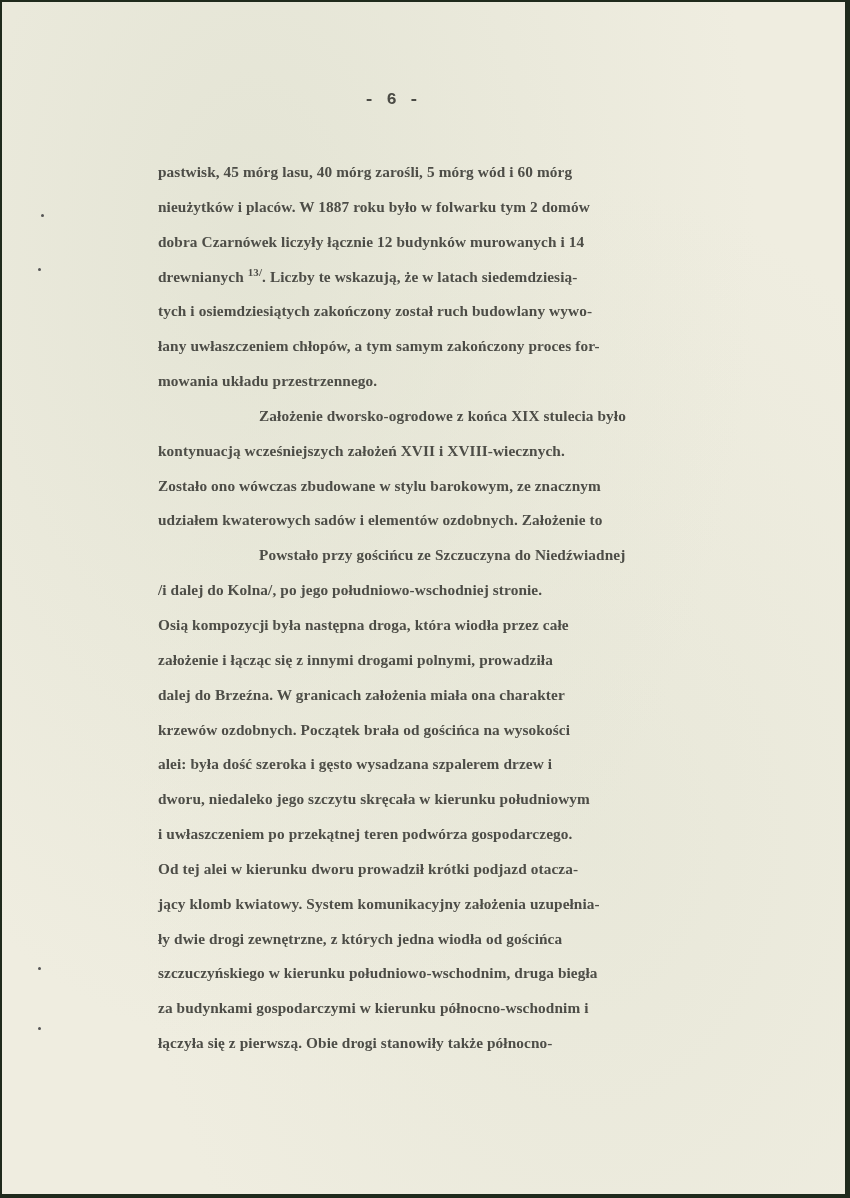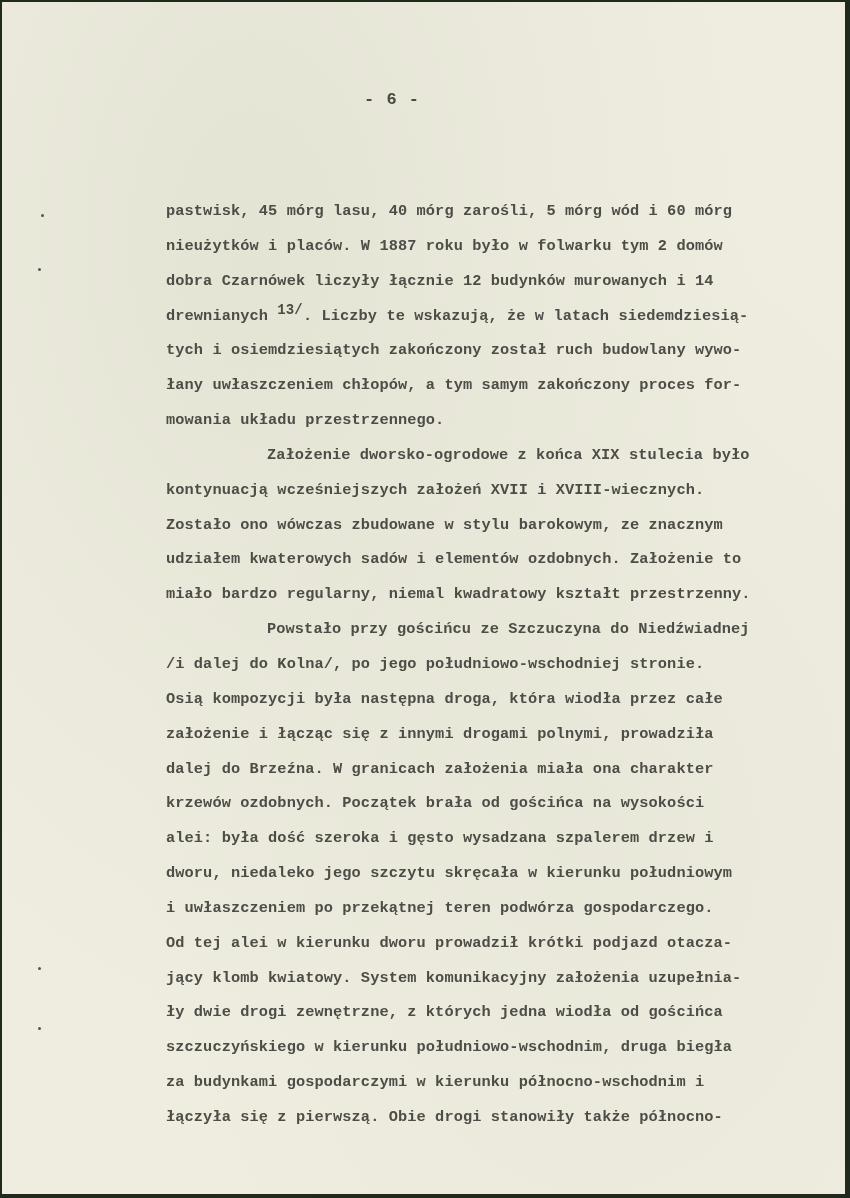--- a/index.html
+++ b/index.html
@@ -16,31 +16,30 @@
       radial-gradient(ellipse at 70% 70%, rgba(225,226,210,0.5), transparent 55%),
       radial-gradient(ellipse at 50% 50%, rgba(240,238,224,0.4), transparent 70%);
   }
   .page-number {
     position: absolute; left: 362px; top: 88px;
     font-family: "Liberation Mono", "DejaVu Sans Mono", monospace;
     font-size: 17px; font-weight: bold; color: #4b4b45;
     letter-spacing: 1px;
   }
   .text {
-    position: absolute; left: 164px; top: 157px; width: 680px;
-    font-family: Liberation Mono, monospace;
+    position: absolute; left: 156px; top: 157px; width: 680px;
+    font-family: Liberation Serif, serif;
     font-size: 15.3px; font-weight: bold; color: #4d4d47;
     letter-spacing: 0.1px;
-    margin-top: 39px;
   }
   .line {
     height: 34.85px; line-height: 26px; white-space: pre;
   }
   .line.indent { padding-left: 101px; }
-  .sup { font-size: 14px; position: relative; top: -6px; }
+  .sup { font-size: 11px; position: relative; top: -6px; }
   .mark {
     position: absolute; width: 3px; height: 3px; border-radius: 50%; background: #555;
   }
 </style>
 </head>
 <body>
 
 <div class="page">
   <div class="page-number">- 6 -</div>
 
@@ -49,21 +48,20 @@
     <div class="line">nieużytków i placów. W 1887 roku było w folwarku tym 2 domów</div>
     <div class="line">dobra Czarnówek liczyły łącznie 12 budynków murowanych i 14</div>
     <div class="line"><span>drewnianych </span><span class="sup">13/</span><span>. Liczby te wskazują, że w latach siedemdziesią-</span></div>
     <div class="line">tych i osiemdziesiątych zakończony został ruch budowlany wywo-</div>
     <div class="line">łany uwłaszczeniem chłopów, a tym samym zakończony proces for-</div>
     <div class="line">mowania układu przestrzennego.</div>
     <div class="line indent">Założenie dworsko-ogrodowe z końca XIX stulecia było</div>
     <div class="line">kontynuacją wcześniejszych założeń XVII i XVIII-wiecznych.</div>
     <div class="line">Zostało ono wówczas zbudowane w stylu barokowym, ze znacznym</div>
     <div class="line">udziałem kwaterowych sadów i elementów ozdobnych. Założenie to</div>
-    <div class="line">miało bardzo regularny, niemal kwadratowy kształt przestrzenny.</div>
     <div class="line indent">Powstało przy gościńcu ze Szczuczyna do Niedźwiadnej</div>
     <div class="line">/i dalej do Kolna/, po jego południowo-wschodniej stronie.</div>
     <div class="line">Osią kompozycji była następna droga, która wiodła przez całe</div>
     <div class="line">założenie i łącząc się z innymi drogami polnymi, prowadziła</div>
     <div class="line">dalej do Brzeźna. W granicach założenia miała ona charakter</div>
     <div class="line">krzewów ozdobnych. Początek brała od gościńca na wysokości</div>
     <div class="line">alei: była dość szeroka i gęsto wysadzana szpalerem drzew i</div>
     <div class="line">dworu, niedaleko jego szczytu skręcała w kierunku południowym</div>
     <div class="line">i uwłaszczeniem po przekątnej teren podwórza gospodarczego.</div>
     <div class="line">Od tej alei w kierunku dworu prowadził krótki podjazd otacza-</div>

